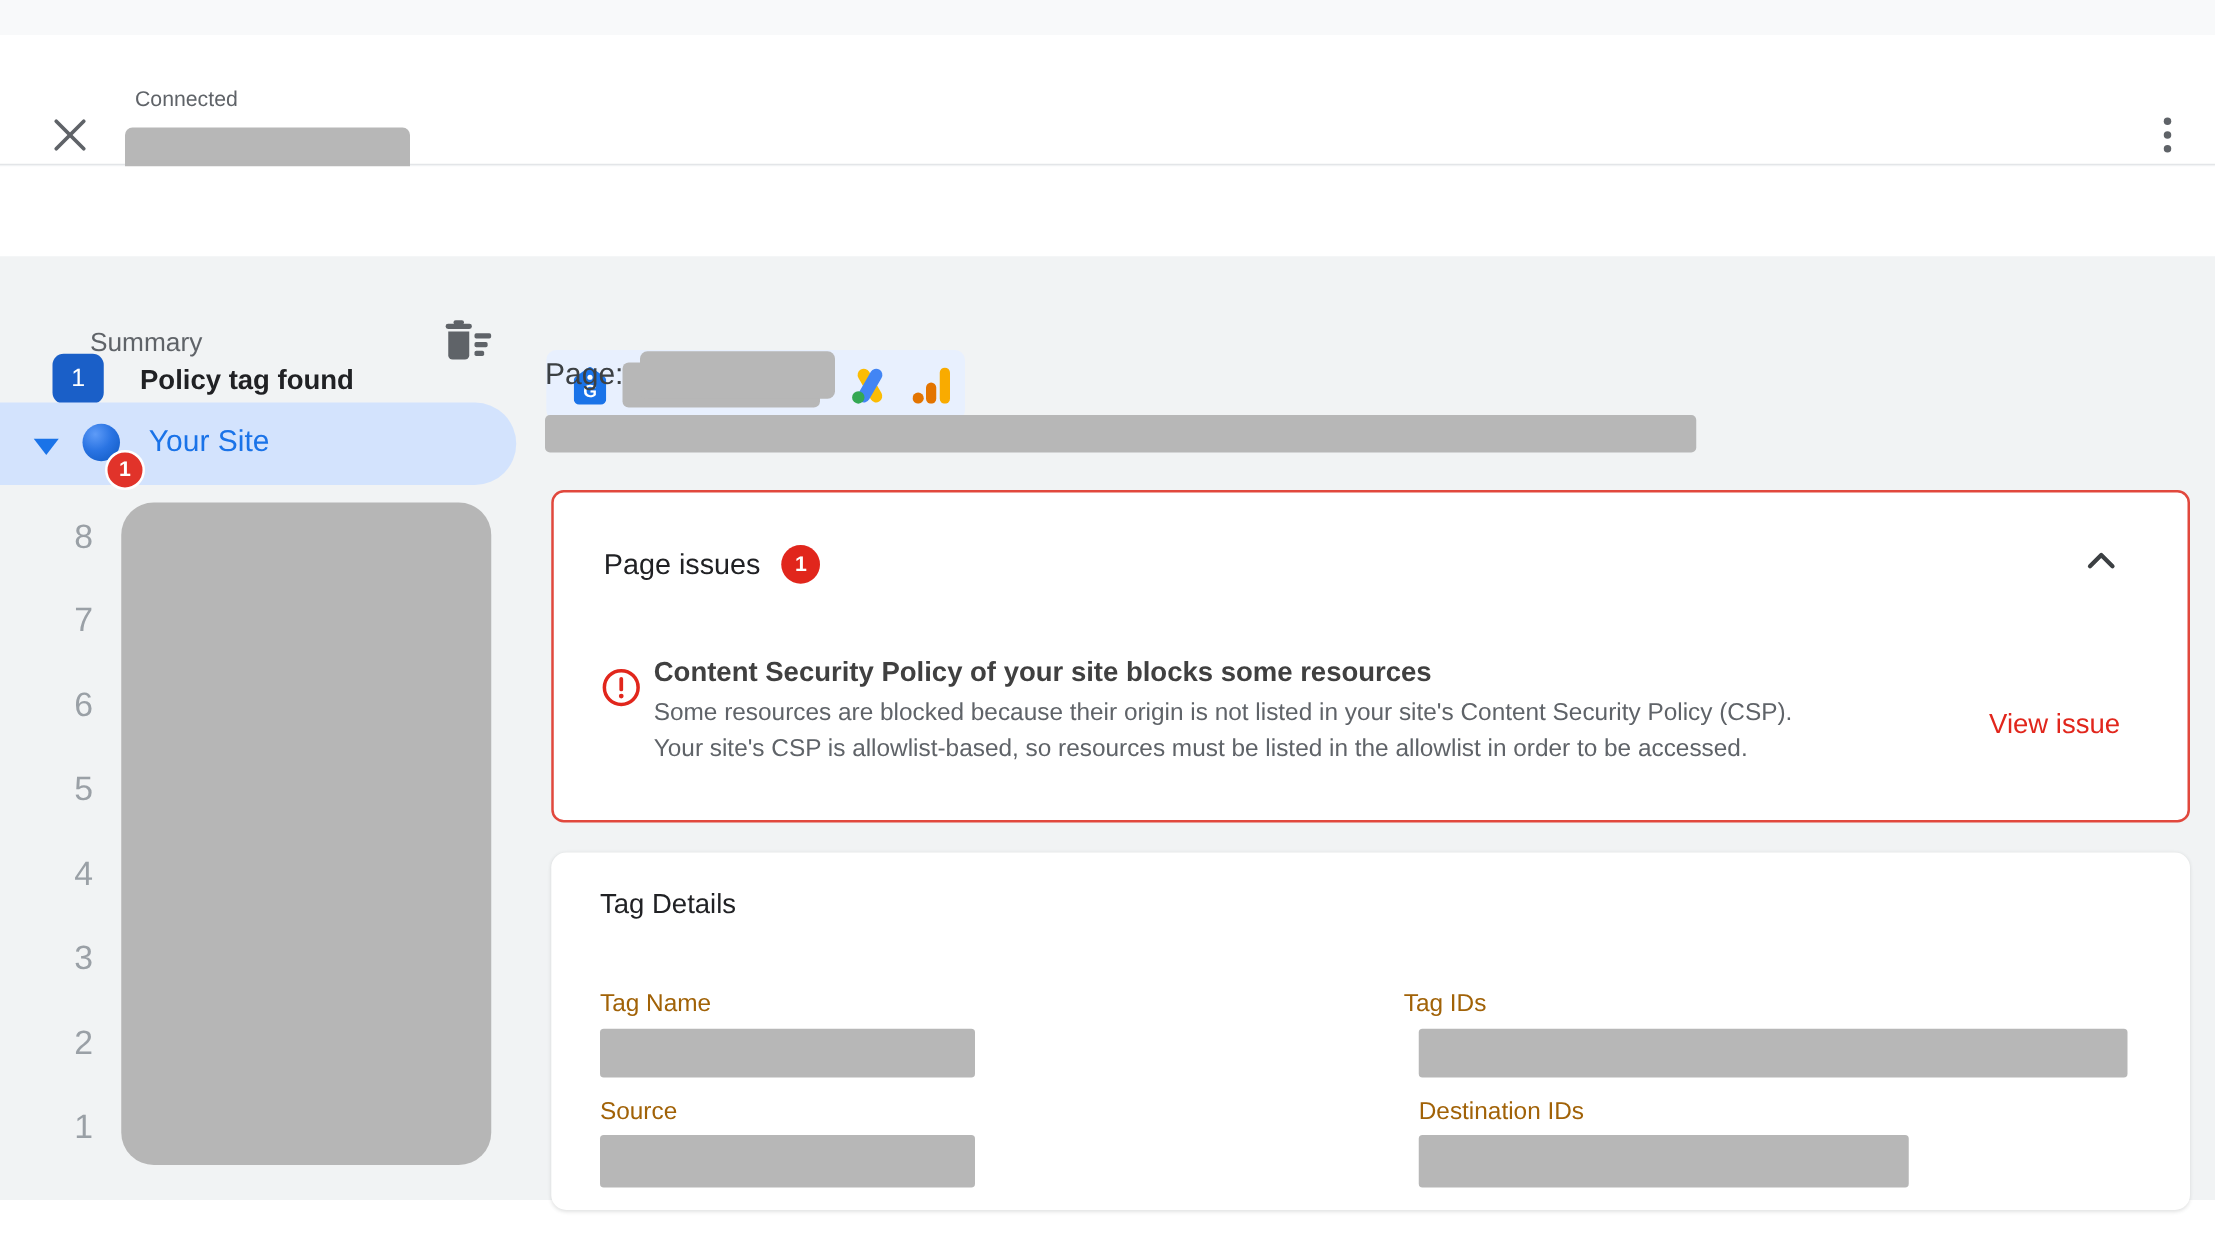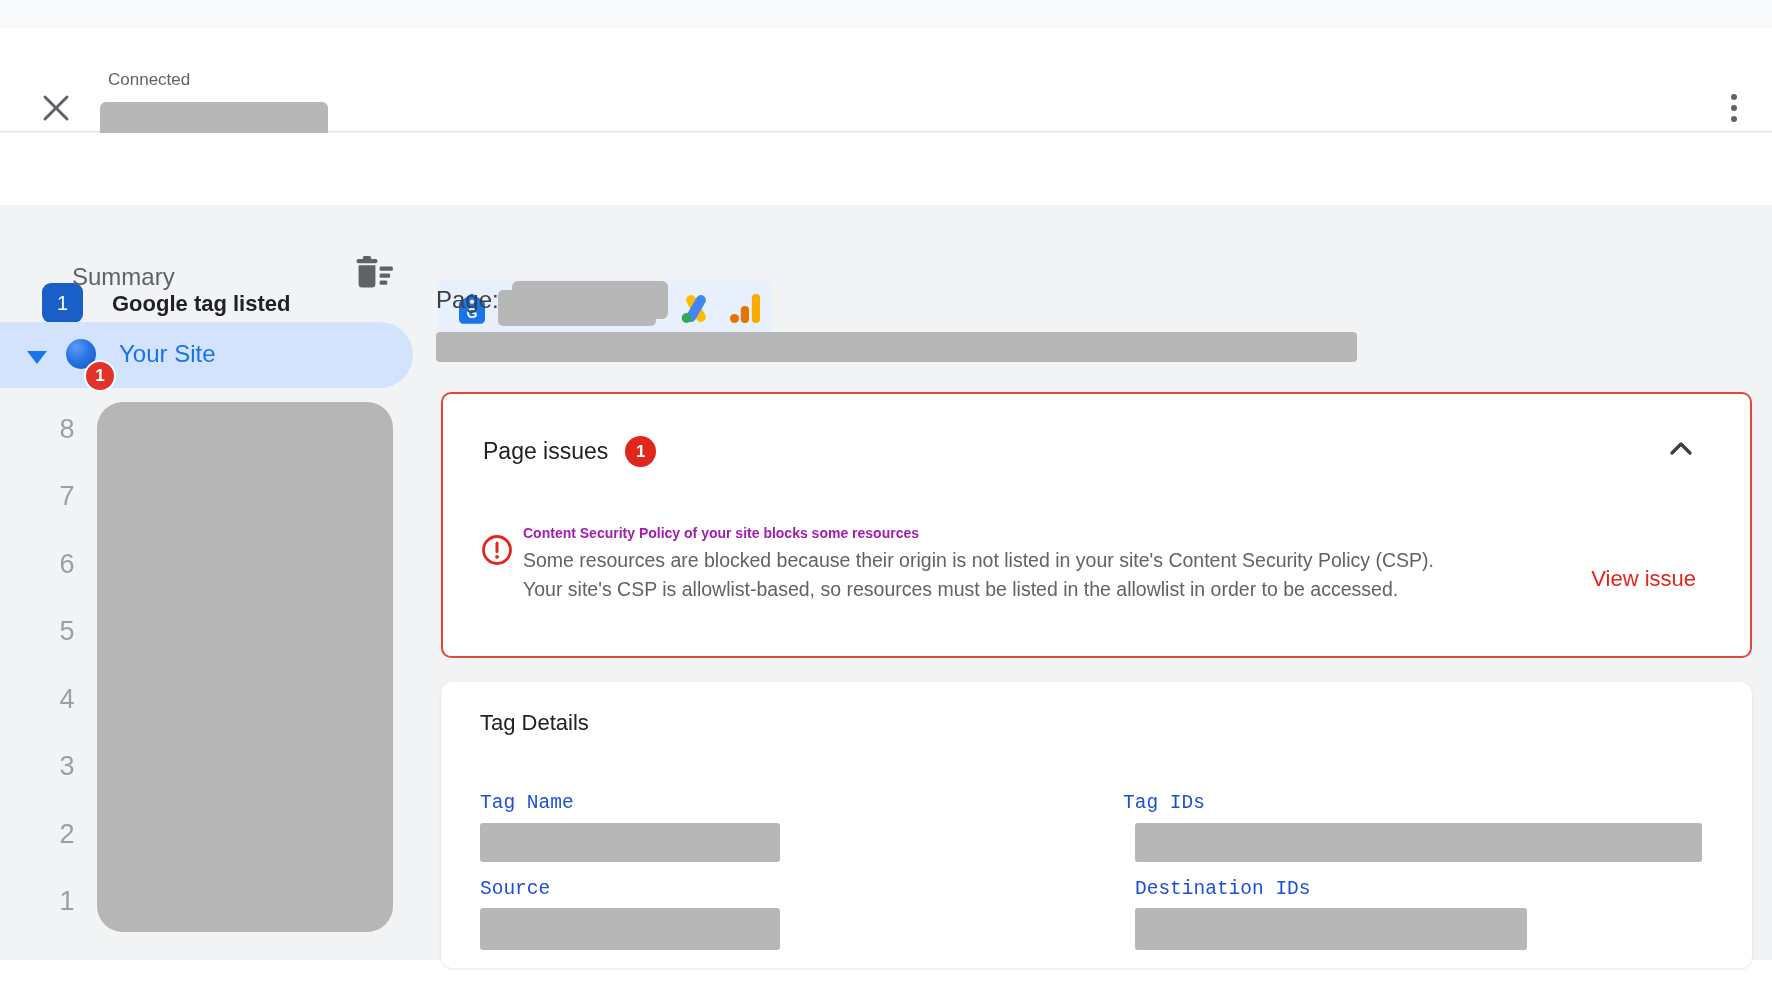--- a/index.html
+++ b/index.html
@@ -20,21 +20,21 @@
   .header2 { position:absolute; left:0; top:133px; width:1772px; height:72px; background:#fff; }
   .count-badge-blue { position:absolute; left:42px; top:150px; width:41px; height:40px; background:#1a5fc8; border-radius:9px; color:#fff; font-size:20px; font-weight:500; display:flex; align-items:center; justify-content:center; }
   .tag-found-label { position:absolute; left:112px; top:158px; font-size:22px; font-weight:700; color:#202124; }
   .tag-chip { position:absolute; left:437px; top:147px; width:335px; height:56px; background:#e8f0fe; border-radius:8px; display:flex; align-items:center; cursor:pointer; }
   .tag-chip .gtag { margin-left:22px; }
   .tag-chip .chip-bar { width:158px; height:36px; margin-left:13px; border-radius:5px; }
   .tag-chip .ads { margin-left:22px; }
   .tag-chip .ga { margin-left:16px; }
 
   
-  .summary-label { position:absolute; left:72px; top:263px; font-size:24px; color:#5f6368; }
+  .summary-label { position:absolute; left:72px; top:263px; font-size:21px; color:#5f6368; }
   .sweep-btn { position:absolute; left:350px; top:254px; width:48px; height:42px; cursor:pointer; }
   .site-row { position:absolute; left:0; top:322px; width:413px; height:66px; background:#d3e3fd; border-radius:0 33px 33px 0; cursor:pointer; }
   .caret { position:absolute; left:27px; top:29px; width:0; height:0; border-left:10px solid transparent; border-right:10px solid transparent; border-top:13px solid #1a73e8; }
   .globe { position:absolute; left:66px; top:17px; width:30px; height:30px; border-radius:50%; background:radial-gradient(circle at 34% 28%, #5e9bf7 0%, #2a74e3 45%, #0d57c0 100%); }
   .site-badge { position:absolute; left:84px; top:38px; width:32px; height:32px; background:#e1332a; border:2px solid #fff; border-radius:50%; color:#fff; font-size:17px; font-weight:700; display:flex; align-items:center; justify-content:center; }
   .site-label { position:absolute; left:119px; top:18px; font-size:24px; font-weight:500; color:#1a73e8; }
   .rownum { position:absolute; left:46px; width:42px; text-align:center; font-size:27px; color:#9aa0a6; }
   .side-block { position:absolute; left:97px; top:402px; width:296px; height:530px; background:#b6b6b6; border-radius:26px; }
 
   
@@ -43,27 +43,27 @@
   .page-bar { width:156px; height:38px; border-radius:6px; }
   .url-bar { position:absolute; left:436px; top:332px; width:921px; height:30px; border-radius:4px; }
 
   .issues-card { position:absolute; left:441px; top:392px; width:1311px; height:266px; background:#fff; border:2px solid #e1483d; border-radius:10px; }
   .issues-title-row { position:absolute; left:40px; top:42px; display:flex; align-items:center; gap:17px; }
   .issues-title { font-size:23px; color:#202124; }
   .count-badge-red { width:31px; height:31px; background:#e1261c; border-radius:50%; color:#fff; font-size:17px; font-weight:700; display:flex; align-items:center; justify-content:center; }
   .collapse-btn { position:absolute; right:52px; top:38px; width:34px; height:34px; cursor:pointer; }
   .warn-icon { position:absolute; left:38px; top:140px; }
   .issue-text { position:absolute; left:80px; top:131px; width:1050px; }
-  .issue-heading { font-size:14px; font-weight:700; color:#a21caf; }
+  .issue-heading { font-size:22px; font-weight:700; color:#404040; }
   .issue-desc { font-size:19.5px; line-height:28.5px; color:#5f6368; margin-top:5px; }
   .view-issue { position:absolute; right:54px; top:172px; font-size:22px; font-weight:500; color:#e1261c; cursor:pointer; }
 
   .tag-card { position:absolute; left:441px; top:682px; width:1311px; height:286px; background:#fff; border-radius:12px; box-shadow:0 1px 3px rgba(60,64,67,.15); }
   .tag-card-title { position:absolute; left:39px; top:28px; font-size:22px; color:#202124; }
-  .field-label { position:absolute; font-size:19.5px; color:#1d4ed8;font-family:Liberation Mono, monospace; }
+  .field-label { position:absolute; font-size:19.5px; color:#a16207; }
   .f1 { left:39px; top:110px; }  .f2 { left:682px; top:110px; }
   .f3 { left:39px; top:196px; }  .f4 { left:694px; top:196px; }
   .field-bar { position:absolute; border-radius:3px; }
   .b1 { left:39px;  top:141px; width:300px; height:39px; }
   .b2 { left:694px; top:141px; width:567px; height:39px; }
   .b3 { left:39px;  top:226px; width:300px; height:42px; }
   .b4 { left:694px; top:226px; width:392px; height:42px; }
 </style>
 </head>
 <body>
@@ -83,21 +83,21 @@
     <div class="connected-bar redact connected-bar"></div>
     <div class="kebab">
       <span></span>
       <span></span>
       <span></span>
     </div>
   </div>
 
   <div class="header2">
     <div class="count-badge-blue">1</div>
-    <div class="tag-found-label">Google tag listed</div>
+    <div class="tag-found-label">Policy tag found</div>
 
     <div class="tag-chip">
       <svg class="gtag" width="26" height="31" viewBox="0 0 24 28">
         <path d="M10.6 0.8 L1.4 7.4 C0.5 8.1 0 9.1 0 10.2 L0 24 a4 4 0 0 0 4 4 l16 0 a4 4 0 0 0 4 -4 L24 10.2 c0 -1.1 -0.5 -2.1 -1.4 -2.8 L13.4 0.8 a2.4 2.4 0 0 0 -2.8 0 Z" fill="#1a73e8"></path>
         <circle cx="12" cy="7.8" r="1.9" fill="#ffffff"></circle>
         <text x="12" y="22.5" font-size="13" font-family="Liberation Sans, sans-serif" fill="#ffffff" text-anchor="middle" font-weight="bold">G</text>
       </svg>
       <div class="chip-bar redact"></div>
       <svg class="ads" width="36" height="33" viewBox="0 0 24 24">
         <rect x="8.4" y="1.2" width="7.2" height="21.5" rx="3.6" fill="#FBBC04" transform="rotate(-30 12 12)"></rect>

